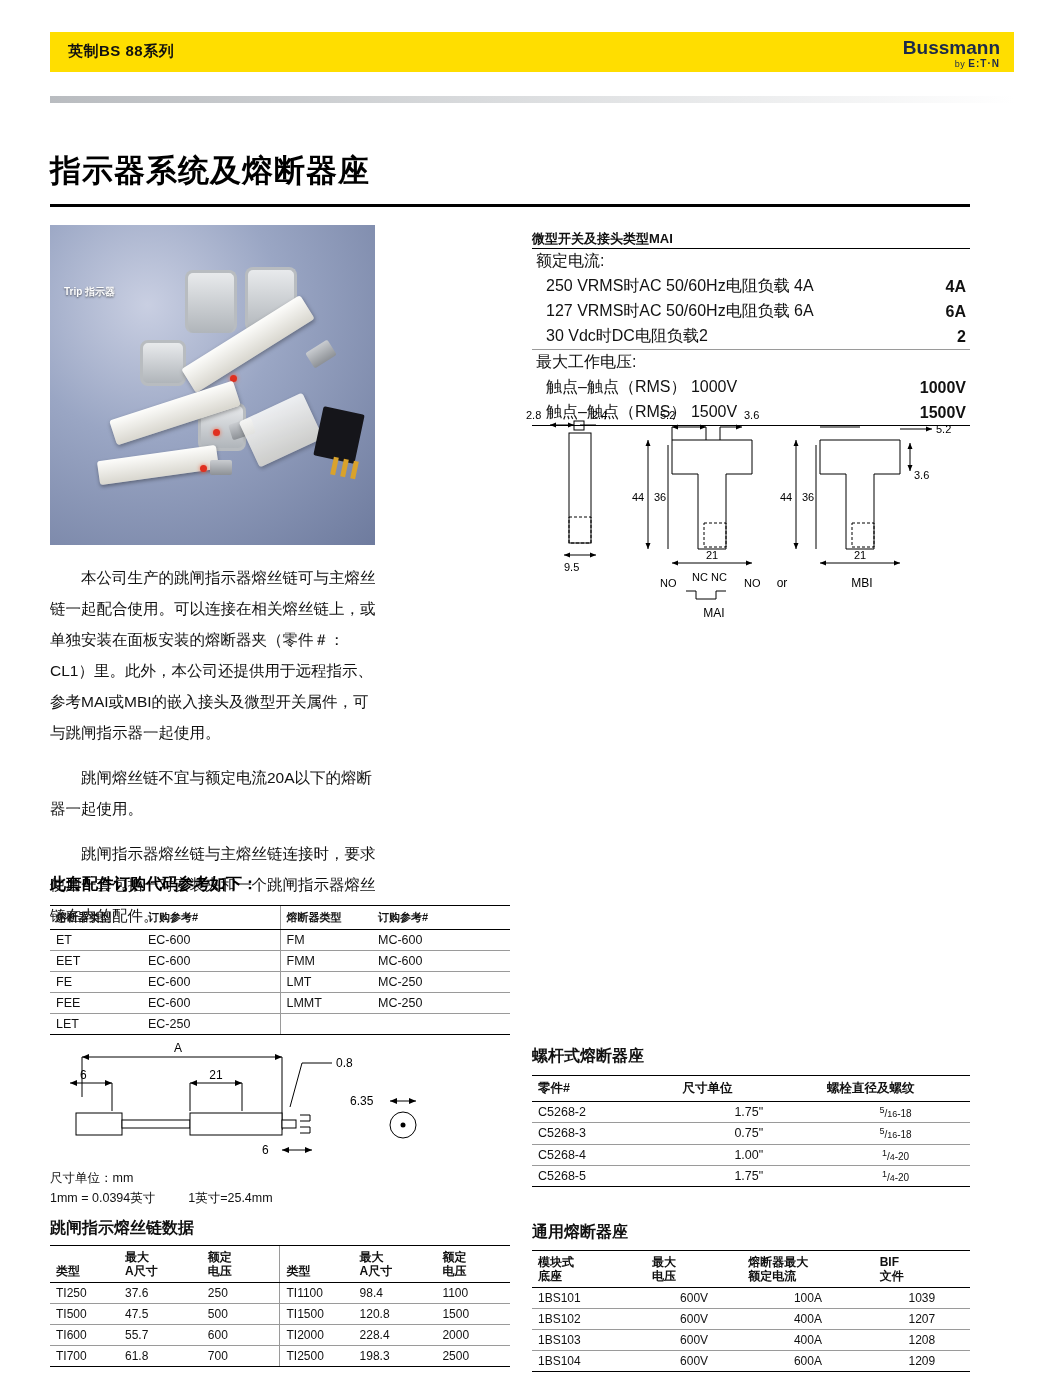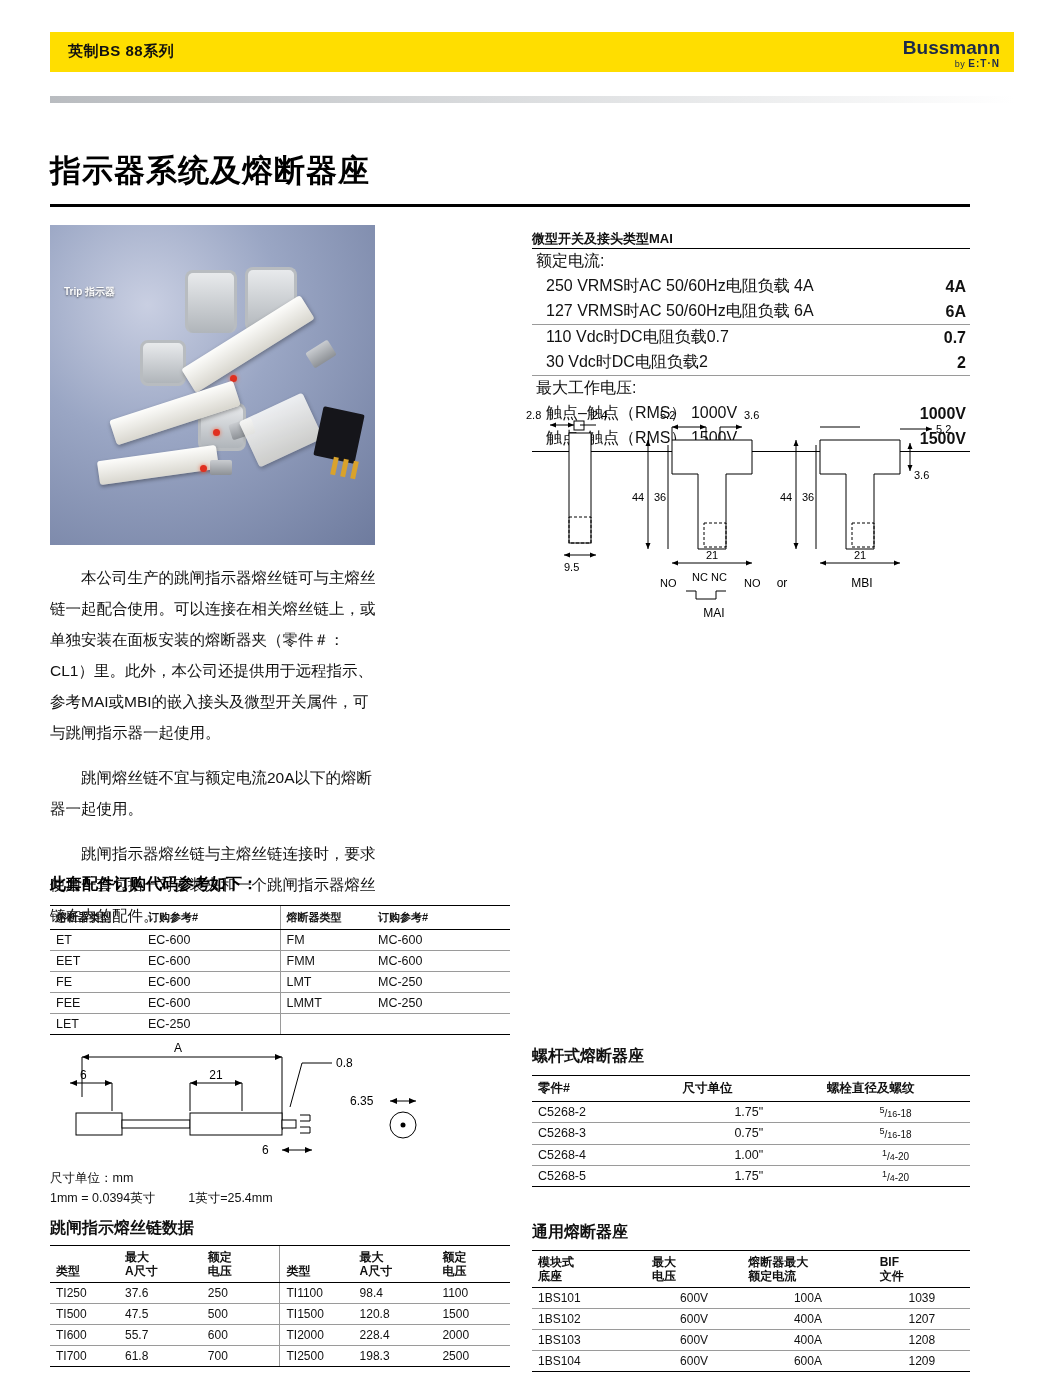--- a/index.html
+++ b/index.html
@@ -356,24 +356,20 @@
         <td colspan="2">额定电流:</td>
       </tr>
       <tr>
         <td style="padding-left:14px">250  VRMS时AC  50/60Hz电阻负载    4A</td>
         <td class="val">4A</td>
       </tr>
       <tr>
         <td style="padding-left:14px">127  VRMS时AC  50/60Hz电阻负载    6A</td>
         <td class="val">6A</td>
       </tr>
-      <tr class="grp-line">
-        <td style="padding-left:14px">110  Vdc时DC电阻负载0.7</td>
-        <td class="val">0.7</td>
-      </tr>
       <tr>
         <td style="padding-left:14px">30   Vdc时DC电阻负载2</td>
         <td class="val">2</td>
       </tr>
       <tr class="grp-line">
         <td colspan="2">最大工作电压:</td>
       </tr>
       <tr>
         <td style="padding-left:14px">触点–触点（RMS）  1000V</td>
         <td class="val">1000V</td>

